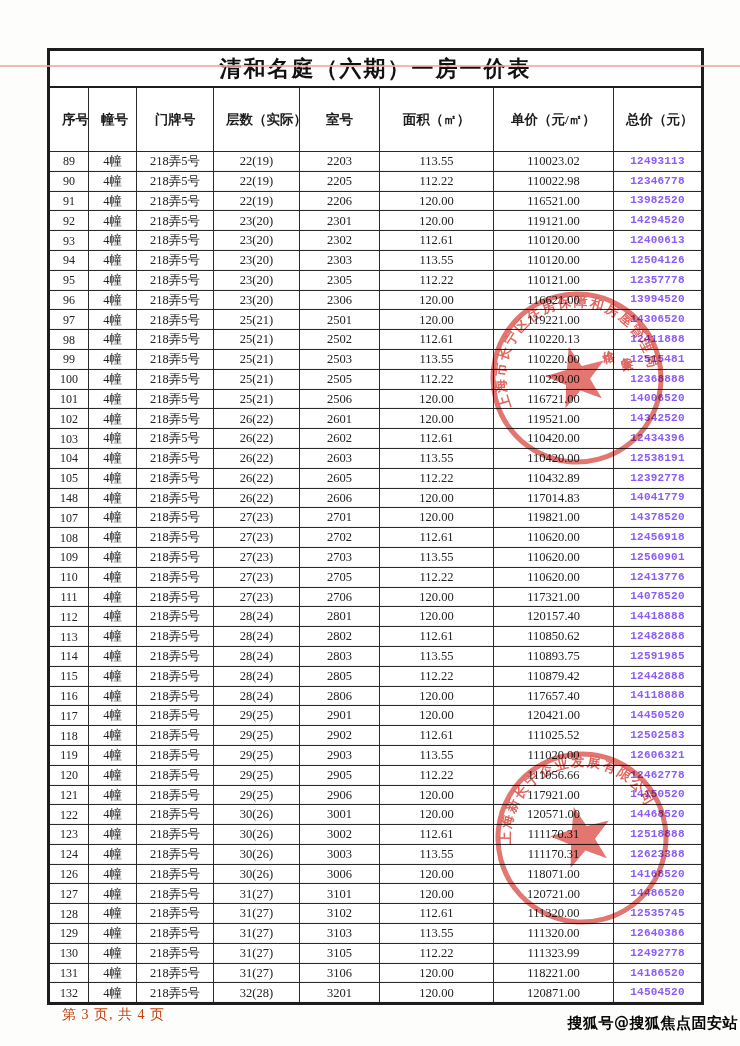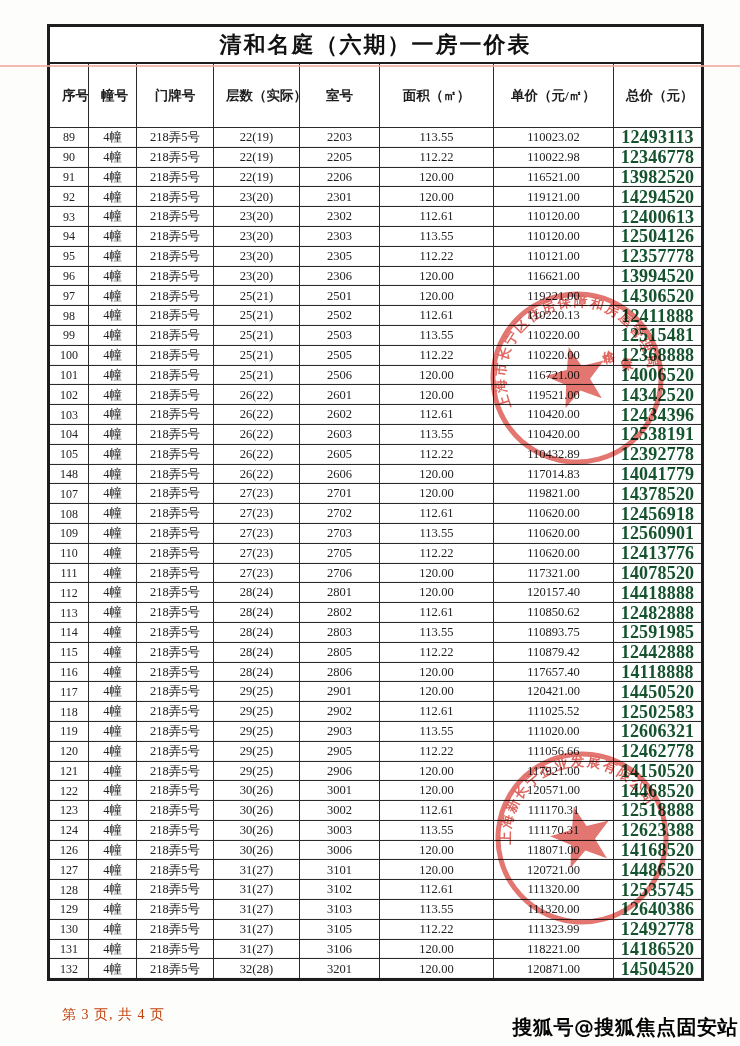--- a/index.html
+++ b/index.html
@@ -9,41 +9,41 @@
     font-family:"Liberation Serif","DejaVu Serif",serif;
     color:#1c1c1c;
   }
   .page{position:absolute;inset:0;}
   
   .pink-line{
     position:absolute;left:0;top:65px;width:740px;height:2px;
     background:#f2a99b;opacity:.8;z-index:3;pointer-events:none;
   }
   table.price-table{
-    position:absolute;left:47px;top:24px;width:654px;
+    position:absolute;left:47px;top:48px;width:654px;
     border-collapse:collapse;table-layout:fixed;
     background:#fff;border:3px solid #1d1d1d;z-index:2;
   }
   .price-table th,.price-table td{
     border:1px solid #2a2a2a;text-align:center;vertical-align:middle;
     overflow:hidden;white-space:nowrap;
   }
   tr.title-row th{
     height:33px;font-size:22px;font-weight:bold;letter-spacing:2px;
     border-bottom:2px solid #1d1d1d;color:#111;
   }
   tr.header-row th{height:39px;font-size:13.5px;font-weight:bold;padding:12px;}
   .price-table tbody td{
     height:18.8px;padding:0;font-size:12.5px;line-height:1;color:#222;
     box-shadow:inset 0 -1px 0 rgba(0,0,0,.05);
   }
   .price-table tbody td.c0{font-size:12px;}
   .price-table tbody td.c7{
-    font-family:Liberation Serif, serif;
-    font-weight:700;font-size:18px;color:#14532d;letter-spacing:.2px;
+    font-family:Liberation Mono, monospace;
+    font-weight:700;font-size:11px;color:#8b5cf6;letter-spacing:.2px;
   }
   
   .stamp{
     position:absolute;width:180px;height:180px;z-index:6;
     mix-blend-mode:multiply;opacity:.82;pointer-events:none;
     transform:rotate(-15deg);
   }
   .stamp-1{left:487px;top:288px;}
   .stamp-2{left:492px;top:748px;}
   .stamp text{
@@ -53,21 +53,21 @@
   .stamp .arc-text{font-size:13.5px;letter-spacing:2px;}
   .stamp .vert{writing-mode:vertical-rl;text-orientation:upright;font-size:12px;letter-spacing:1px;}
   
   .page-footer{
     position:absolute;left:62px;top:1006px;width:654px;text-align:left;
     font-size:14px;color:#c2410c;letter-spacing:1px;z-index:2;
   }
   .watermark{
     position:absolute;right:2px;top:1014px;z-index:7;
     font-family:"DejaVu Sans","Liberation Sans",sans-serif;
-    font-weight:900;font-size:20px;color:#050505;letter-spacing:.5px;
+    font-weight:900;font-size:15px;color:#050505;letter-spacing:.5px;
     text-shadow:1px 1px 0 rgba(255,255,255,.55), -1px 0 0 rgba(255,255,255,.25);
     margin-left:13px;
   }
 </style>
 </head>
 <body>
 
 <div class="page">
 
   <div class="pink-line"></div>

